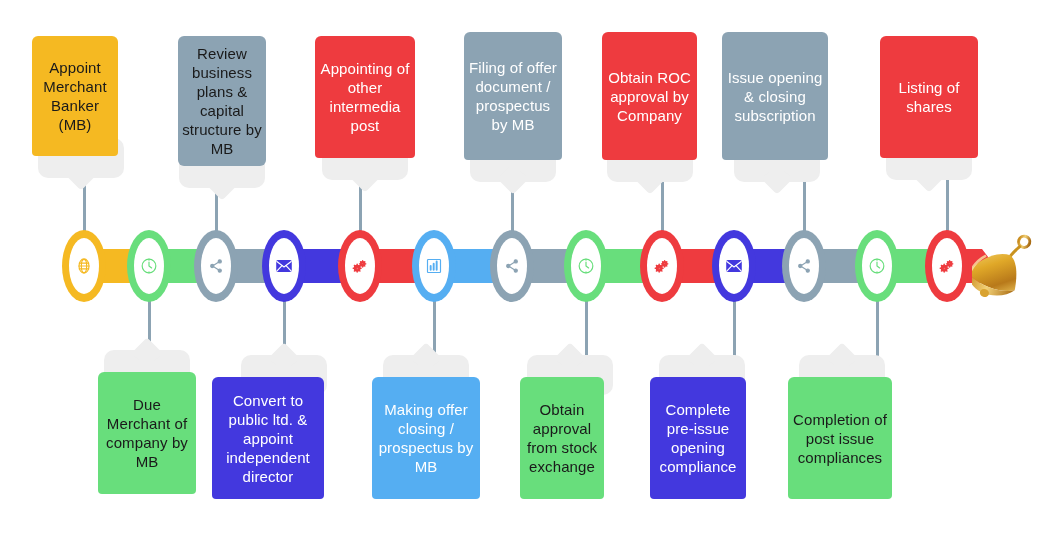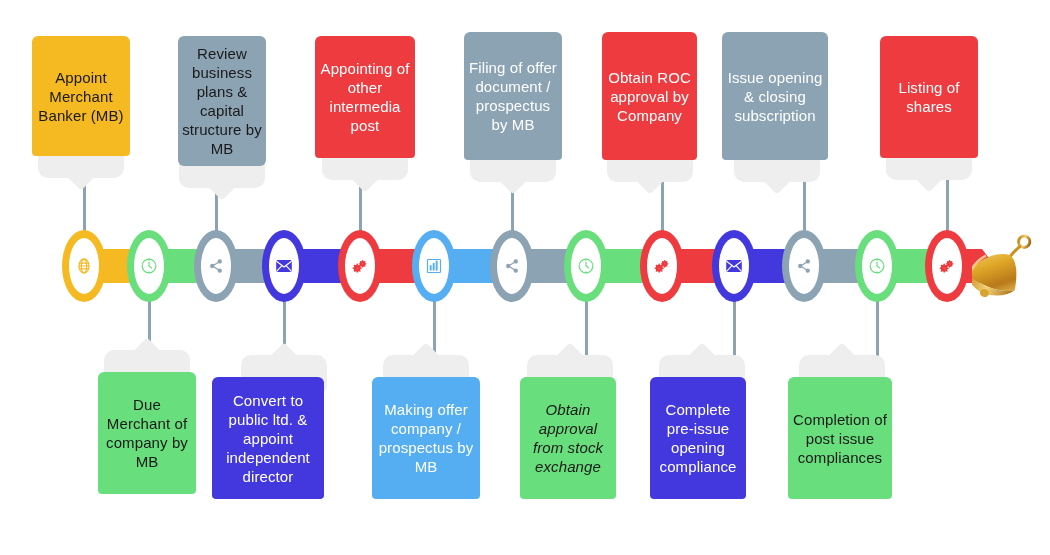--- a/index.html
+++ b/index.html
@@ -219,21 +219,21 @@
             <circle cx="8.6" cy="14.6" r="1.2" fill="#fff"></circle>
             <path d="M8.6 9.9v1.2M8.6 18.1v1.2M3.9 14.6h1.2M12.1 14.6h1.2M5.3 11.3l.85.85M11.05 17.05l.85.85M11.9 11.3l-.85.85M6.15 17.05l-.85.85" stroke-width="1.8"></path>
             <circle cx="15.2" cy="9.4" r="2.7" fill="#EE3B3F"></circle>
             <circle cx="15.2" cy="9.4" r="1" fill="#fff"></circle>
             <path d="M15.2 5.6v1M15.2 12.2v1M11.4 9.4h1M18 9.4h1M12.6 6.8l.7.7M17.1 11.3l.7.7M17.8 6.8l-.7.7M13.3 11.3l-.7.7" stroke-width="1.6"></path>
           </svg>
         </div>
       </div>
       <div class="pin down" style="left: 38px; top: 138px;"></div>
       <div class="conn" style="left: 82.5px; top: 170px; height: 66px;"></div>
-      <div class="card" style="left: 32px; top: 36px; width: 98px; height: 120px; background: rgb(245, 185, 34); color: rgb(26, 26, 26);">
+      <div class="card" style="left: 32px; top: 36px; width: 86px; height: 120px; background: rgb(245, 185, 34); color: rgb(26, 26, 26);">
         <span class="card-txt">Appoint Merchant Banker (MB)</span>
       </div>
       <div class="pin down" style="left: 179px; top: 148px;"></div>
       <div class="conn" style="left: 214.5px; top: 180px; height: 56px;"></div>
       <div class="card" style="left: 178px; top: 36px; width: 88px; height: 130px; background: rgb(140, 163, 179); color: rgb(26, 26, 26); border-radius: 6px;">
         <span class="card-txt">Review business plans &amp; capital structure by MB</span>
       </div>
       <div class="pin down" style="left: 322px; top: 140px;"></div>
       <div class="conn" style="left: 358.5px; top: 172px; height: 64px;"></div>
       <div class="card" style="left: 315px; top: 36px; width: 100px; height: 122px; background: rgb(238, 59, 63); color: rgb(255, 255, 255);">
@@ -265,25 +265,25 @@
         <span class="card-txt">Due Merchant of company by MB</span>
       </div>
       <div class="pin up" style="left: 241px; top: 355px;"></div>
       <div class="conn" style="left: 282.5px; top: 296px; height: 63px;"></div>
       <div class="card" style="left: 212px; top: 377px; width: 112px; height: 122px; background: rgb(67, 56, 222); color: rgb(255, 255, 255);">
         <span class="card-txt">Convert to public ltd. &amp; appoint independent director</span>
       </div>
       <div class="pin up" style="left: 383px; top: 355px;"></div>
       <div class="conn" style="left: 432.5px; top: 296px; height: 63px;"></div>
       <div class="card" style="left: 372px; top: 377px; width: 108px; height: 122px; background: rgb(85, 174, 242); color: rgb(255, 255, 255);">
-        <span class="card-txt">Making offer company / prospectus by MB</span>
+        <span class="card-txt">Making offer closing / prospectus by MB</span>
       </div>
       <div class="pin up" style="left: 527px; top: 355px;"></div>
       <div class="conn" style="left: 584.5px; top: 296px; height: 63px;"></div>
-      <div class="card" style="left: 520px; top: 377px; width: 96px; height: 122px; background: rgb(104, 222, 124); color: rgb(26, 26, 26); font-style: italic;">
+      <div class="card" style="left: 520px; top: 377px; width: 84px; height: 122px; background: rgb(104, 222, 124); color: rgb(26, 26, 26);">
         <span class="card-txt">Obtain approval from stock exchange</span>
       </div>
       <div class="pin up" style="left: 659px; top: 355px;"></div>
       <div class="conn" style="left: 732.5px; top: 296px; height: 63px;"></div>
       <div class="card" style="left: 650px; top: 377px; width: 96px; height: 122px; background: rgb(67, 56, 222); color: rgb(255, 255, 255);">
         <span class="card-txt">Complete pre-issue opening compliance</span>
       </div>
       <div class="pin up" style="left: 799px; top: 355px;"></div>
       <div class="conn" style="left: 875.5px; top: 296px; height: 63px;"></div>
       <div class="card" style="left: 788px; top: 377px; width: 104px; height: 122px; background: rgb(104, 222, 124); color: rgb(26, 26, 26);">

